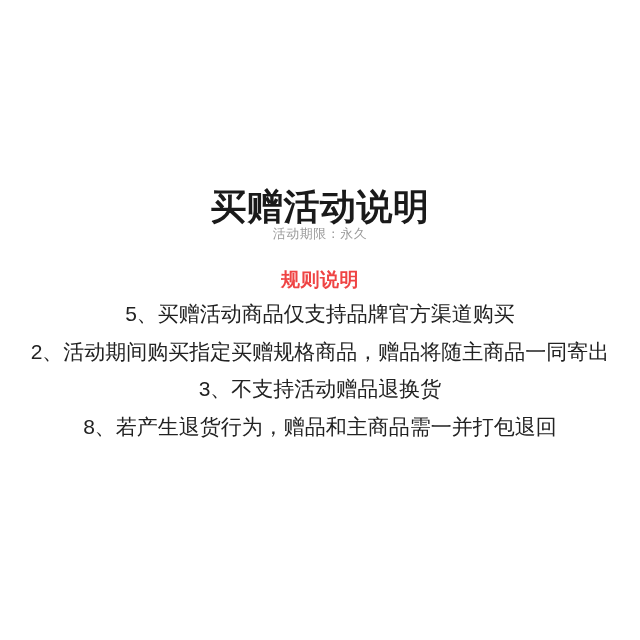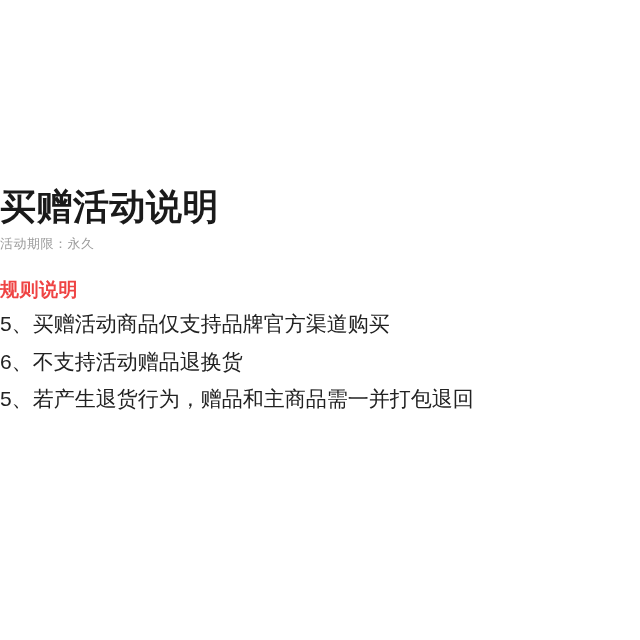--- a/index.html
+++ b/index.html
@@ -12,32 +12,33 @@
     height: 640px;
     overflow: hidden;
     font-family: "Liberation Sans", sans-serif;
     color: #1e1e1e;
   }
   .page {
     width: 640px;
     height: 640px;
     box-sizing: border-box;
     padding-top: 188px;
+    text-align: center;
     background: #ffffff;
   }
   .title {
     margin: 0;
     font-size: 36px;
     line-height: 38px;
     font-weight: 700;
     letter-spacing: 0.5px;
     color: #1a1a1a;
   }
   .subtitle {
-    margin-top: 11px;
+    margin-top: 1px;
     font-size: 13px;
     line-height: 14px;
     letter-spacing: 0.5px;
     color: #9c9c9c;
     font-weight: 400;
   }
   .section-title {
     margin: 28px 0 0 0;
     font-size: 19px;
     line-height: 22px;
@@ -61,16 +62,17 @@
 
 <div class="page">
   <h1 class="title">买赠活动说明</h1>
 
   <div class="subtitle">活动期限：永久</div>
 
   <h2 class="section-title">规则说明</h2>
 
   <div class="rules">
     <div class="rule">5、买赠活动商品仅支持品牌官方渠道购买</div>
-    <div class="rule">6、不支持活动赠品退换货</div>
-    <div class="rule">5、若产生退货行为，赠品和主商品需一并打包退回</div>
+    <div class="rule">2、活动期间购买指定买赠规格商品，赠品将随主商品一同寄出</div>
+    <div class="rule">3、不支持活动赠品退换货</div>
+    <div class="rule">8、若产生退货行为，赠品和主商品需一并打包退回</div>
   </div>
 </div>
 
 </body></html>

